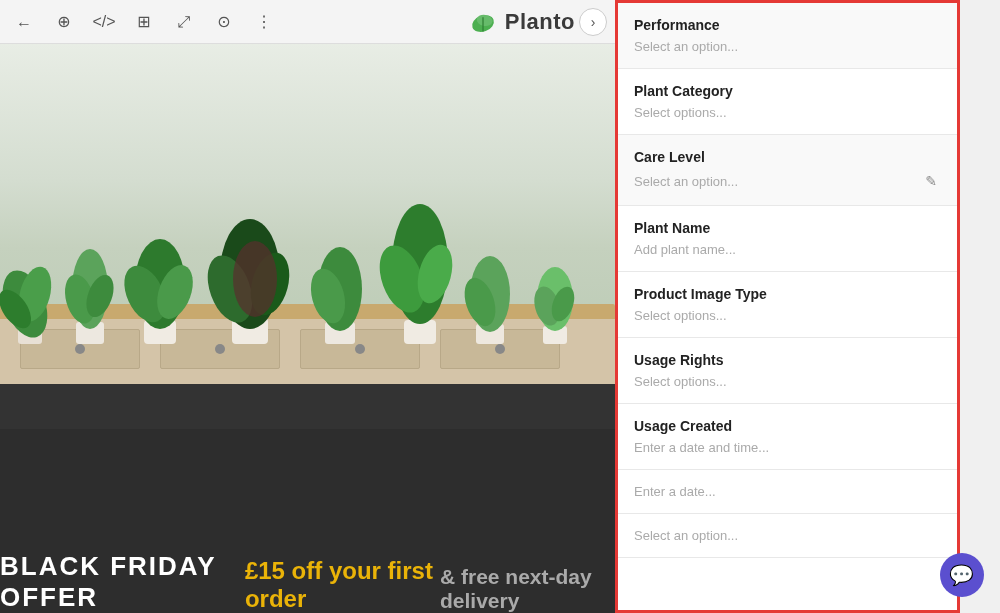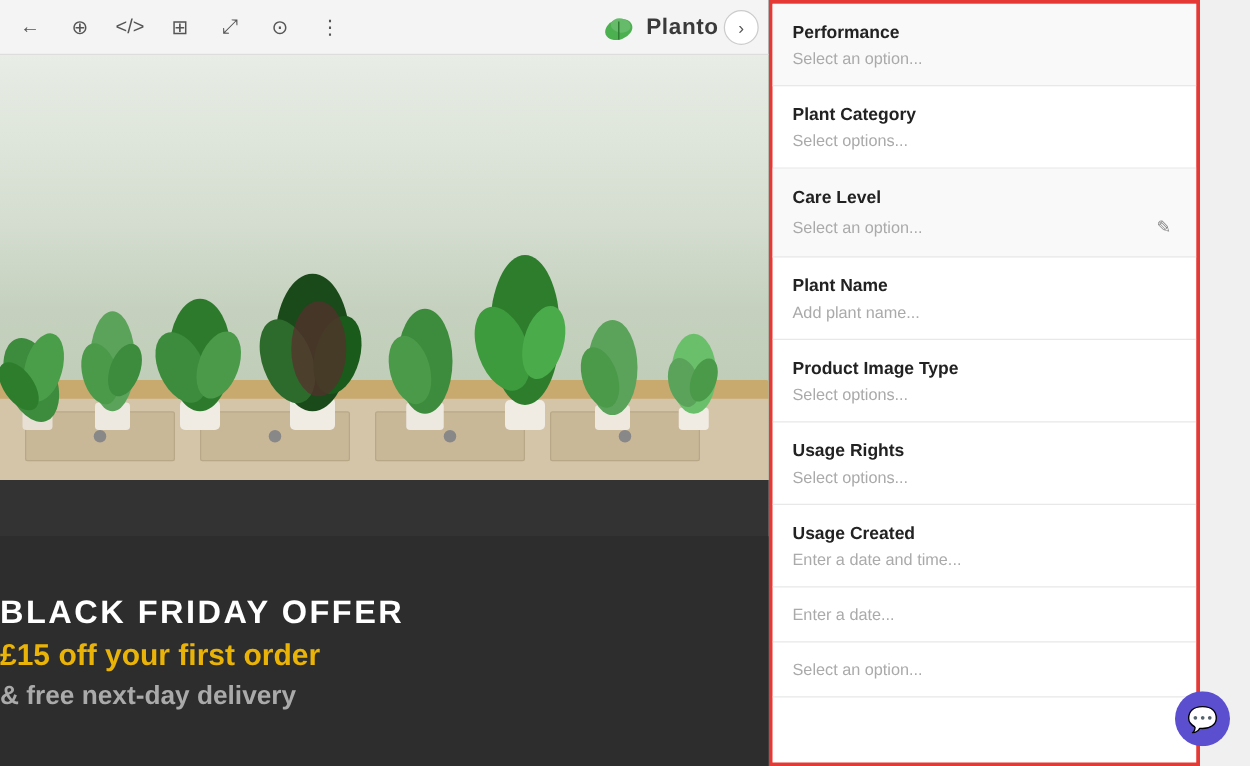--- a/index.html
+++ b/index.html
@@ -56,21 +56,21 @@
 
     .toolbar-logo {
       display: flex;
       align-items: center;
       gap: 6px;
       margin-left: auto;
       margin-right: 30px;
     }
 
     .toolbar-logo-text {
-      font-size: 18px;
+      font-size: 22px;
       font-weight: 600;
       color: #3a3a3a;
       letter-spacing: 0.5px;
     }
 
     .toolbar-nav-arrow {
       position: absolute;
       right: 8px;
       top: 50%;
       transform: translateY(-50%);
@@ -145,22 +145,22 @@
     }
 
     .black-friday-section {
       position: absolute;
       bottom: 0;
       left: 0;
       right: 0;
       height: 184px;
       background: #2d2d2d;
       display: flex;
-      flex-direction: column;
-      align-items: flex-start;
+      flex-direction: row;
+      align-items: flex-end;
       justify-content: center;
       gap: 6px;
     }
 
     .bf-offer {
       font-size: 26px;
       font-weight: 900;
       color: #ffffff;
       letter-spacing: 2px;
       text-transform: uppercase;

